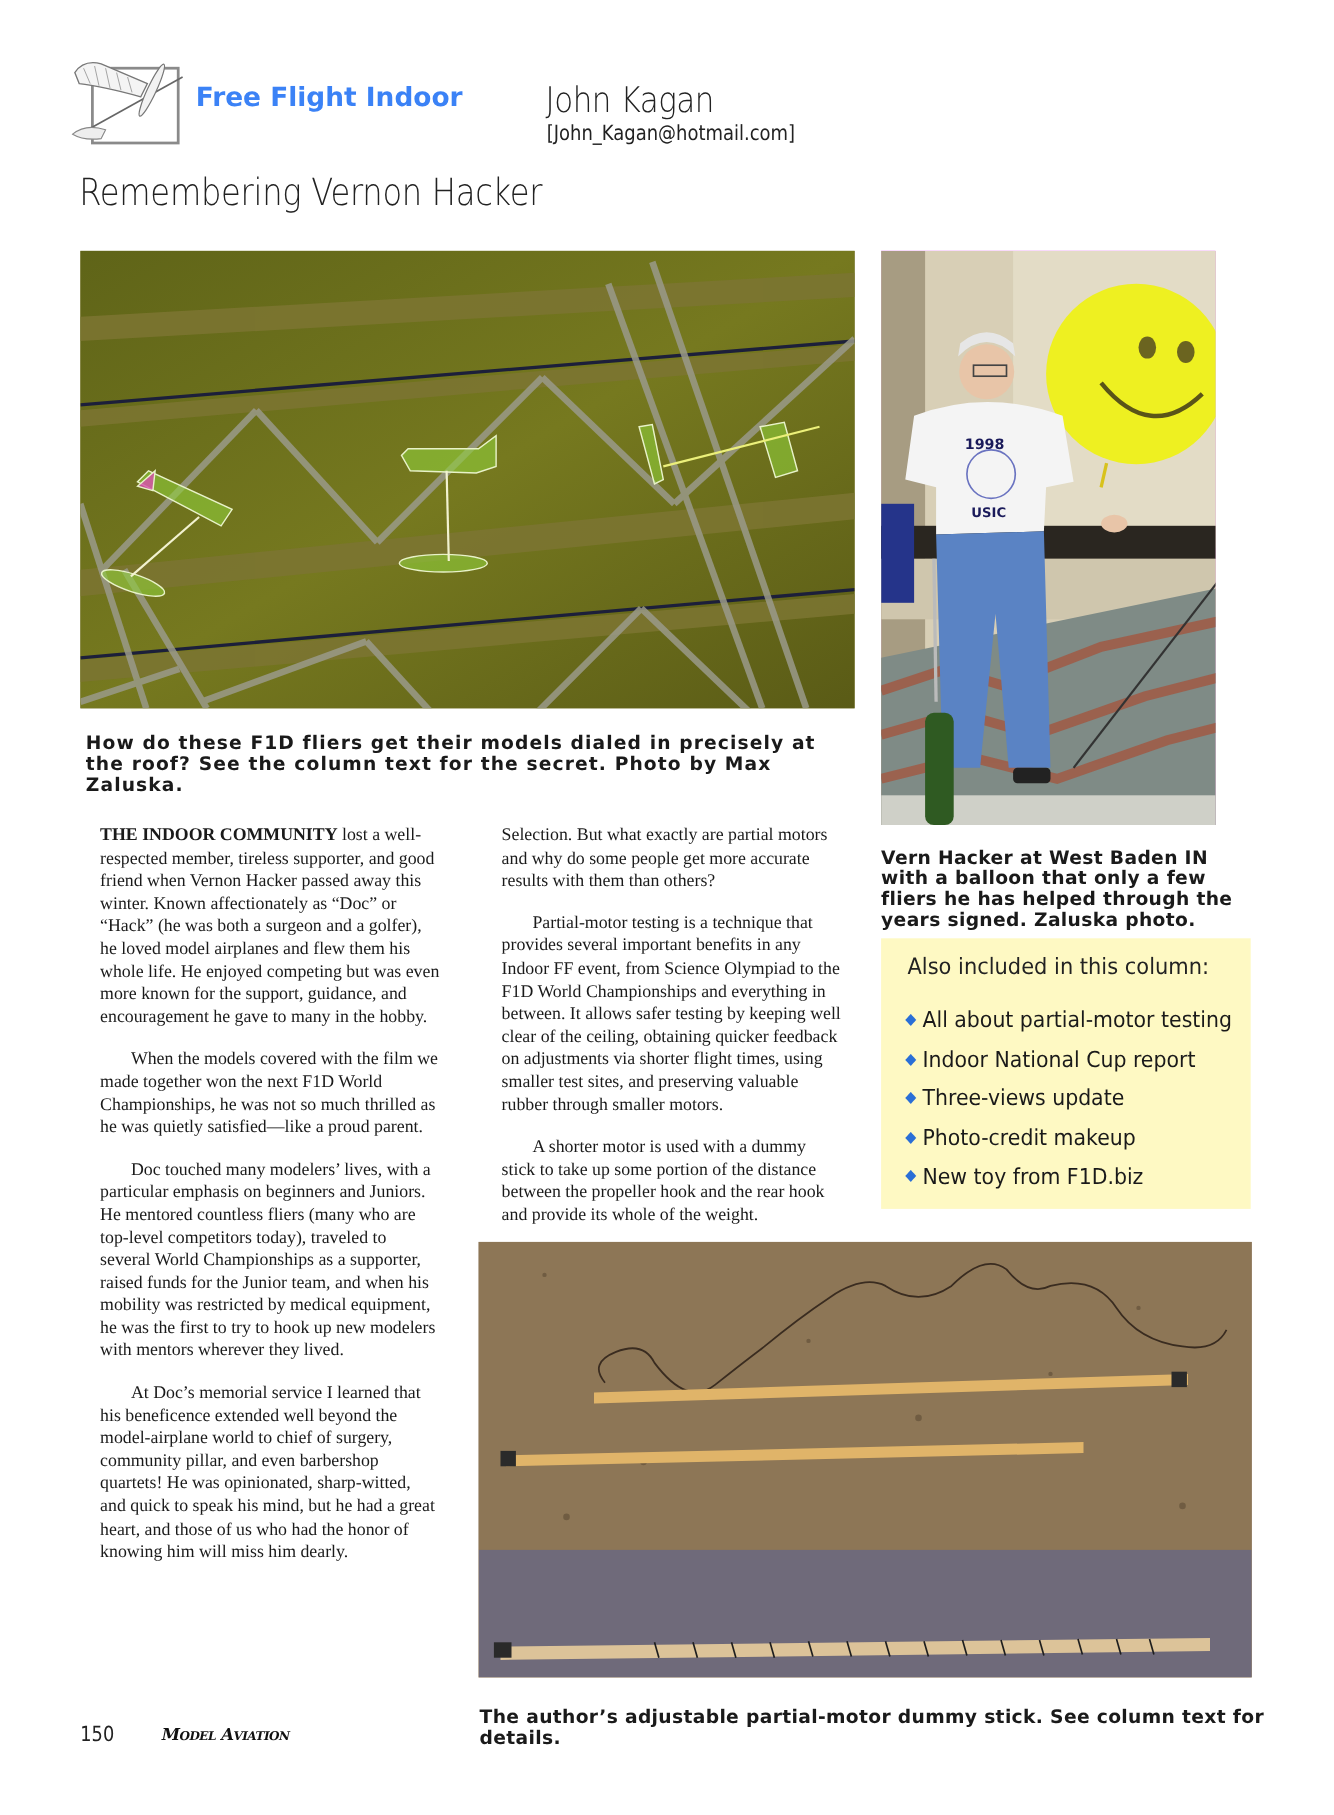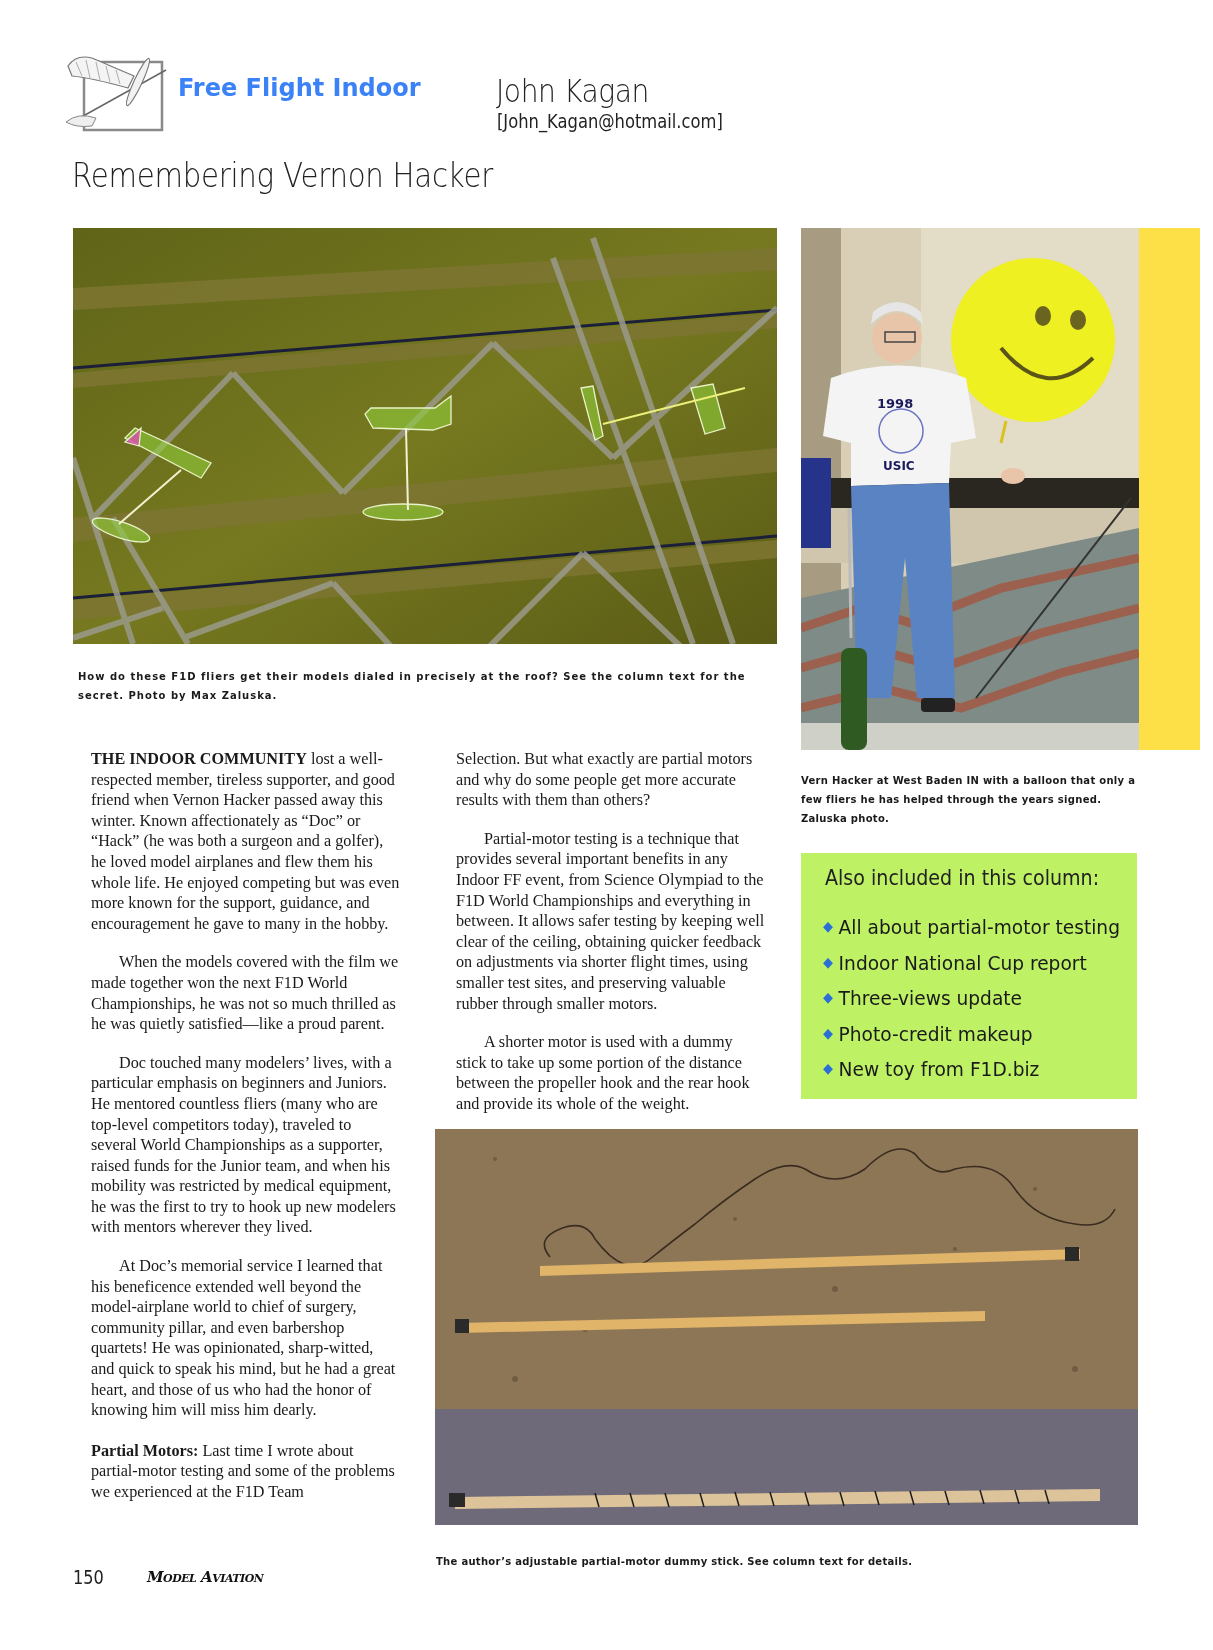--- a/index.html
+++ b/index.html
@@ -7,34 +7,34 @@
   .abs { position:absolute; }
   
   #logo { left:62px; top:42px; width:108px; height:92px; }
   #dept { left:178px; top:74px; font-family:"DejaVu Sans", sans-serif; font-weight:bold; font-size:24px; color:#3b82f6; letter-spacing:0px; }
   #author { left:496px; top:72px; font-family:"DejaVu Sans", sans-serif; font-weight:300; font-size:32px; color:#222; letter-spacing:-0.5px; transform:scaleX(0.88); transform-origin:left; }
   #email { left:497px; top:110px; font-family:"DejaVu Sans", sans-serif; font-size:19px; color:#222; transform:scaleX(0.86); transform-origin:left; }
   #headline { left:72px; top:155px; font-family:"DejaVu Sans", sans-serif; font-size:34px; font-weight:300; color:#222; transform:scaleX(0.86); transform-origin:left; letter-spacing:-0.3px; }
   
   .photo { overflow:hidden; }
   #photo1 { left:73px; top:228px; width:704px; height:416px; background:#6b6a1d; }
-  #photo2 { left:801px; top:228px; width:399px; height:522px; background:#fde047; }
+  #photo2 { left:801px; top:228px; width:304px; height:522px; background:#d946ef; }
   #photo3 { left:435px; top:1129px; width:703px; height:396px; background:#8b7659; }
-  .caption { font-family:"DejaVu Sans", sans-serif; font-weight:bold; font-size:10px; line-height:19px; color:#1a1a1a; letter-spacing:1px; }
+  .caption { font-family:"DejaVu Sans", sans-serif; font-weight:bold; font-size:17px; line-height:19px; color:#1a1a1a; letter-spacing:1px; }
   #cap1 { left:78px; top:667px; width:700px; }
   #cap2 { left:801px; top:771px; width:345px; letter-spacing:0.3px; }
   #cap3 { left:436px; top:1552px; width:720px; letter-spacing:0.3px; }
   
   .col { font-size:16.2px; line-height:20.6px; text-align:left; color:#1a1a1a; }
   .col p { margin:18px; }
   .col p.ind { text-indent:28px; }
   #col1 { left:73px; top:731px; width:345px; }
   #col2 { left:438px; top:731px; width:345px; }
   
-  #sidebar { left:801px; top:853px; width:336px; height:246px; background:#bef264; }
+  #sidebar { left:801px; top:853px; width:336px; height:246px; background:#fef9c3; }
   #sidebar-title { left:24px; top:13px; font-family:"DejaVu Sans", sans-serif; font-size:20.5px; color:#222; transform:scaleX(0.93); transform-origin:left; white-space:nowrap; }
   #sidebar ul { position:absolute; left:22px; top:62px; margin:0; padding:0; list-style:none; }
   #sidebar li { font-family:"DejaVu Sans", sans-serif; font-size:20px; color:#1a1a1a; height:35.5px; white-space:nowrap; transform:scaleX(0.93); transform-origin:left; }
   #sidebar li .bullet { color:#2a6fd6; font-size:14px; margin-right:6px; position:relative; top:-3px; }
   
   #folio { left:73px; top:1566px; font-family:"DejaVu Sans", sans-serif; font-size:19px; color:#222; transform:scaleX(0.85); transform-origin:left; }
   #mag { left:112px; top:1568px; font-family:"DejaVu Serif", serif; font-weight:bold; font-style:italic; font-size:15px; color:#111; letter-spacing:-0.5px; font-variant:small-caps;margin-left:35px; }
 </style>
 </head>
 <body>
@@ -155,21 +155,20 @@
     <li><span class="bullet">◆</span><span>Photo-credit makeup</span></li>
     <li><span class="bullet">◆</span><span>New toy from F1D.biz</span></li>
   </ul>
 </div>
 
 <div class="abs col" id="col1">
   <p><b>THE INDOOR COMMUNITY</b><span> lost a well-respected member, tireless supporter, and good friend when Vernon Hacker passed away this winter. Known affectionately as “Doc” or “Hack” (he was both a surgeon and a golfer), he loved model airplanes and flew them his whole life. He enjoyed competing but was even more known for the support, guidance, and encouragement he gave to many in the hobby.</span></p>
   <p class="ind">When the models covered with the film we made together won the next F1D World Championships, he was not so much thrilled as he was quietly satisfied—like a proud parent.</p>
   <p class="ind">Doc touched many modelers’ lives, with a particular emphasis on beginners and Juniors. He mentored countless fliers (many who are top-level competitors today), traveled to several World Championships as a supporter, raised funds for the Junior team, and when his mobility was restricted by medical equipment, he was the first to try to hook up new modelers with mentors wherever they lived.</p>
   <p class="ind">At Doc’s memorial service I learned that his beneficence extended well beyond the model-airplane world to chief of surgery, community pillar, and even barbershop quartets! He was opinionated, sharp-witted, and quick to speak his mind, but he had a great heart, and those of us who had the honor of knowing him will miss him dearly.</p>
-  <p style="margin-top:20px"><b>Partial Motors:</b><span> Last time I wrote about partial-motor testing and some of the problems we experienced at the F1D Team</span></p>
 </div>
 
 <div class="abs col" id="col2">
   <p>Selection. But what exactly are partial motors and why do some people get more accurate results with them than others?</p>
   <p class="ind">Partial-motor testing is a technique that provides several important benefits in any Indoor FF event, from Science Olympiad to the F1D World Championships and everything in between. It allows safer testing by keeping well clear of the ceiling, obtaining quicker feedback on adjustments via shorter flight times, using smaller test sites, and preserving valuable rubber through smaller motors.</p>
   <p class="ind">A shorter motor is used with a dummy stick to take up some portion of the distance between the propeller hook and the rear hook and provide its whole of the weight.</p>
   <p class="ind">If I wanted to do one-quarter partial motors</p>
 </div>
 
 <div class="abs photo" id="photo3">

